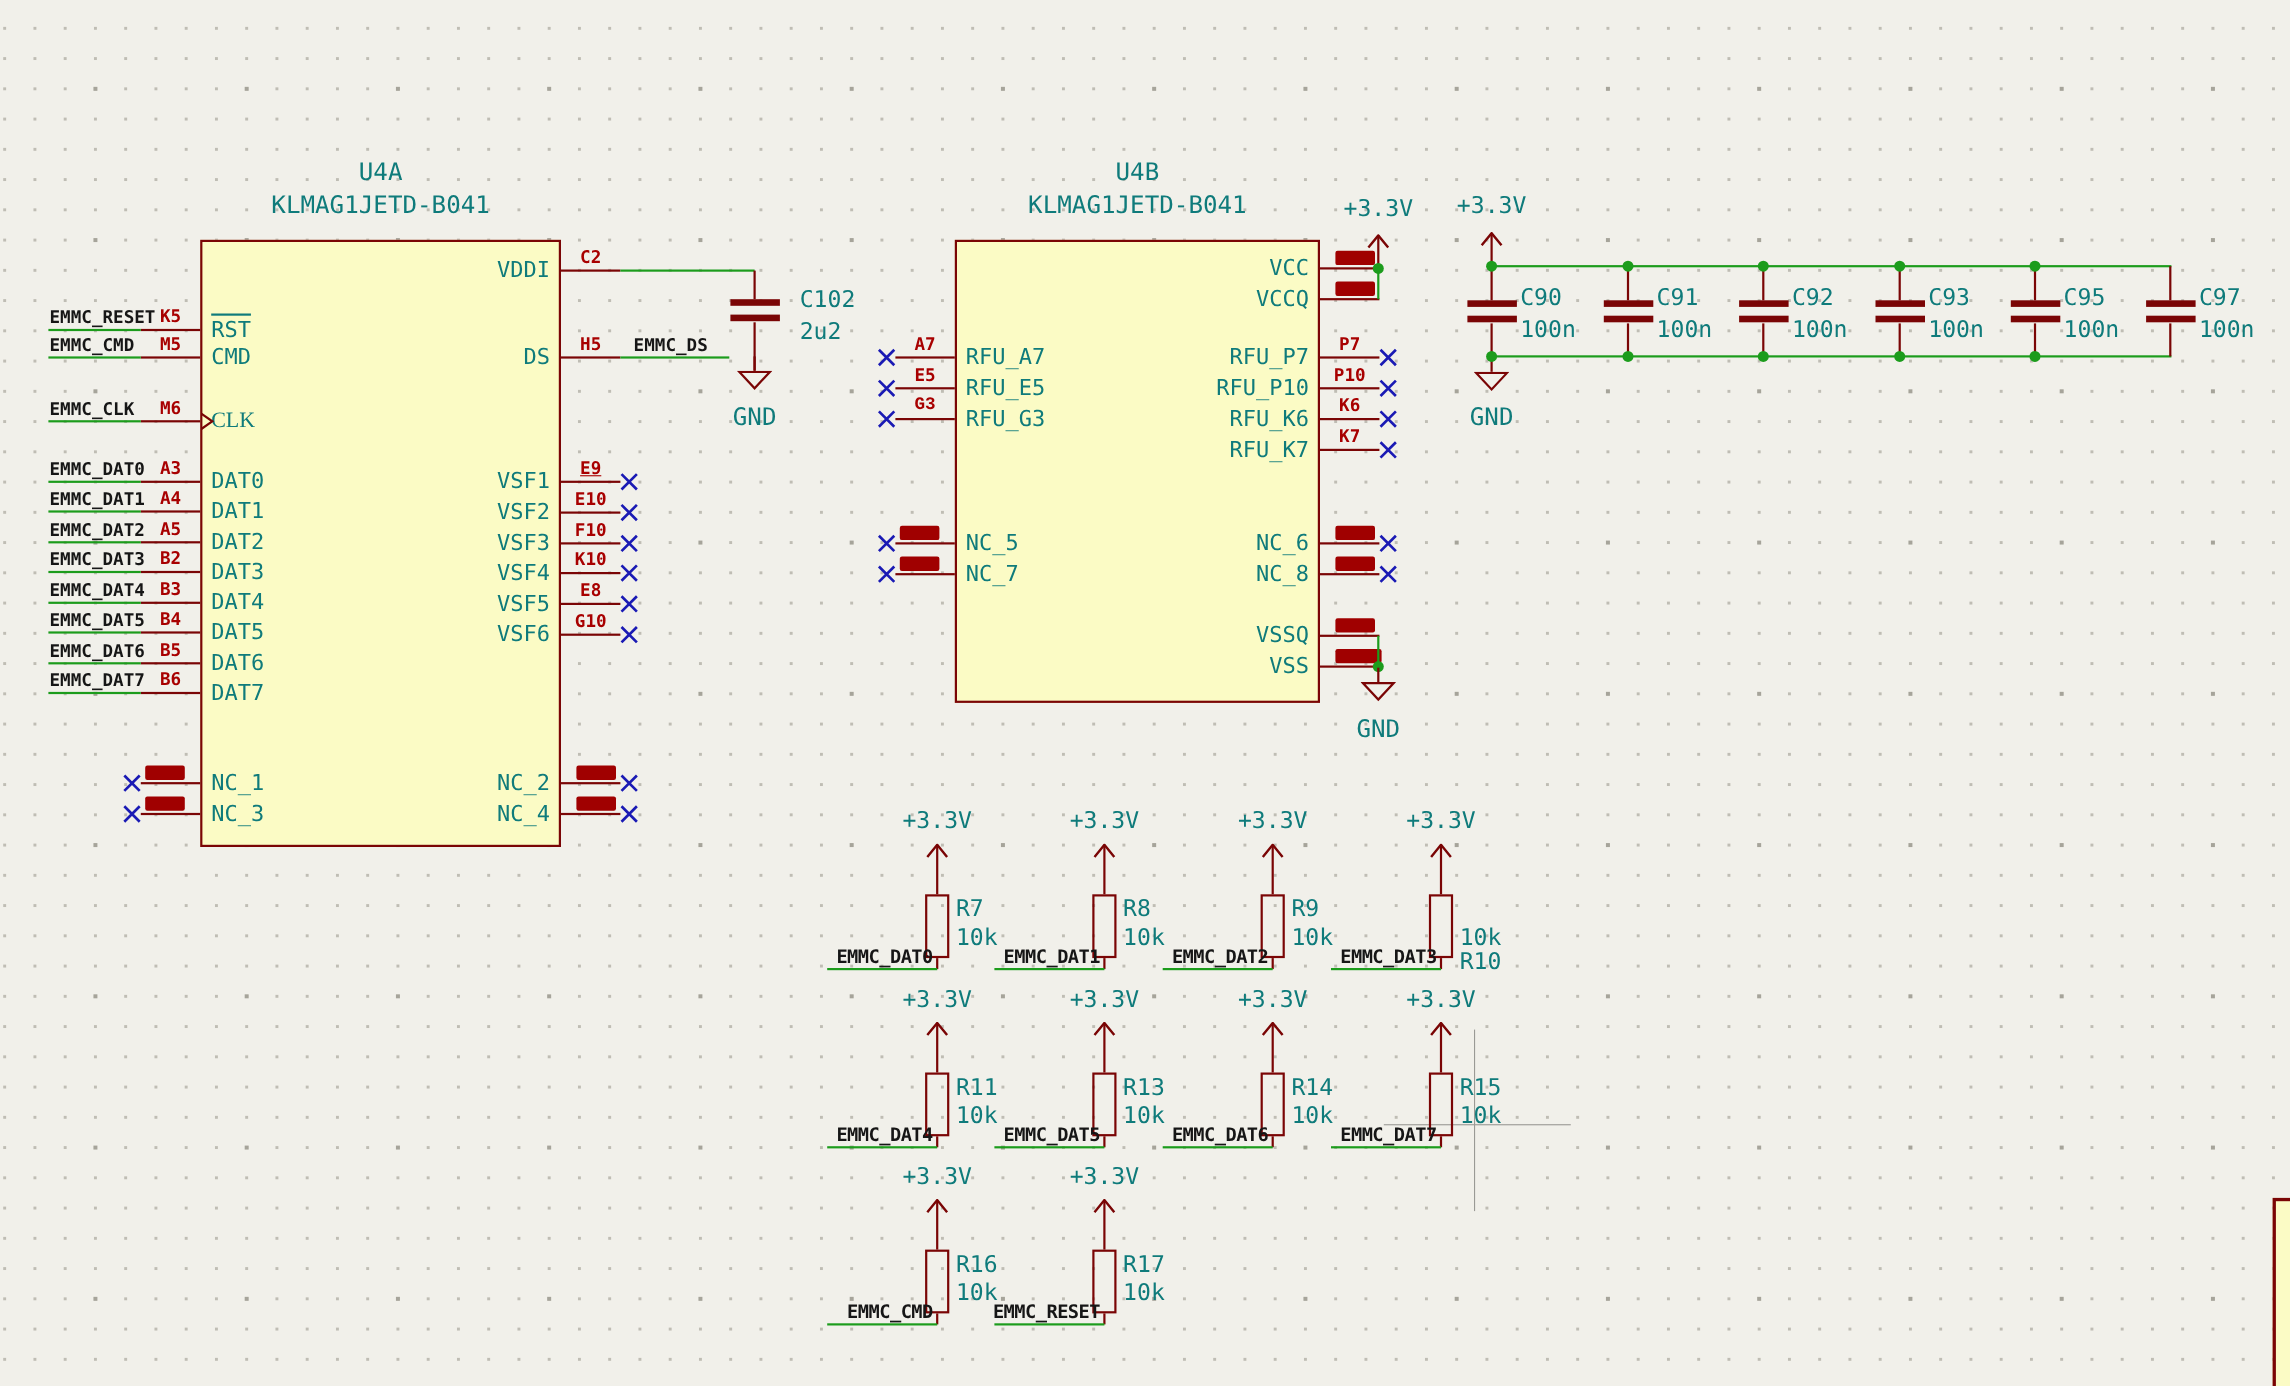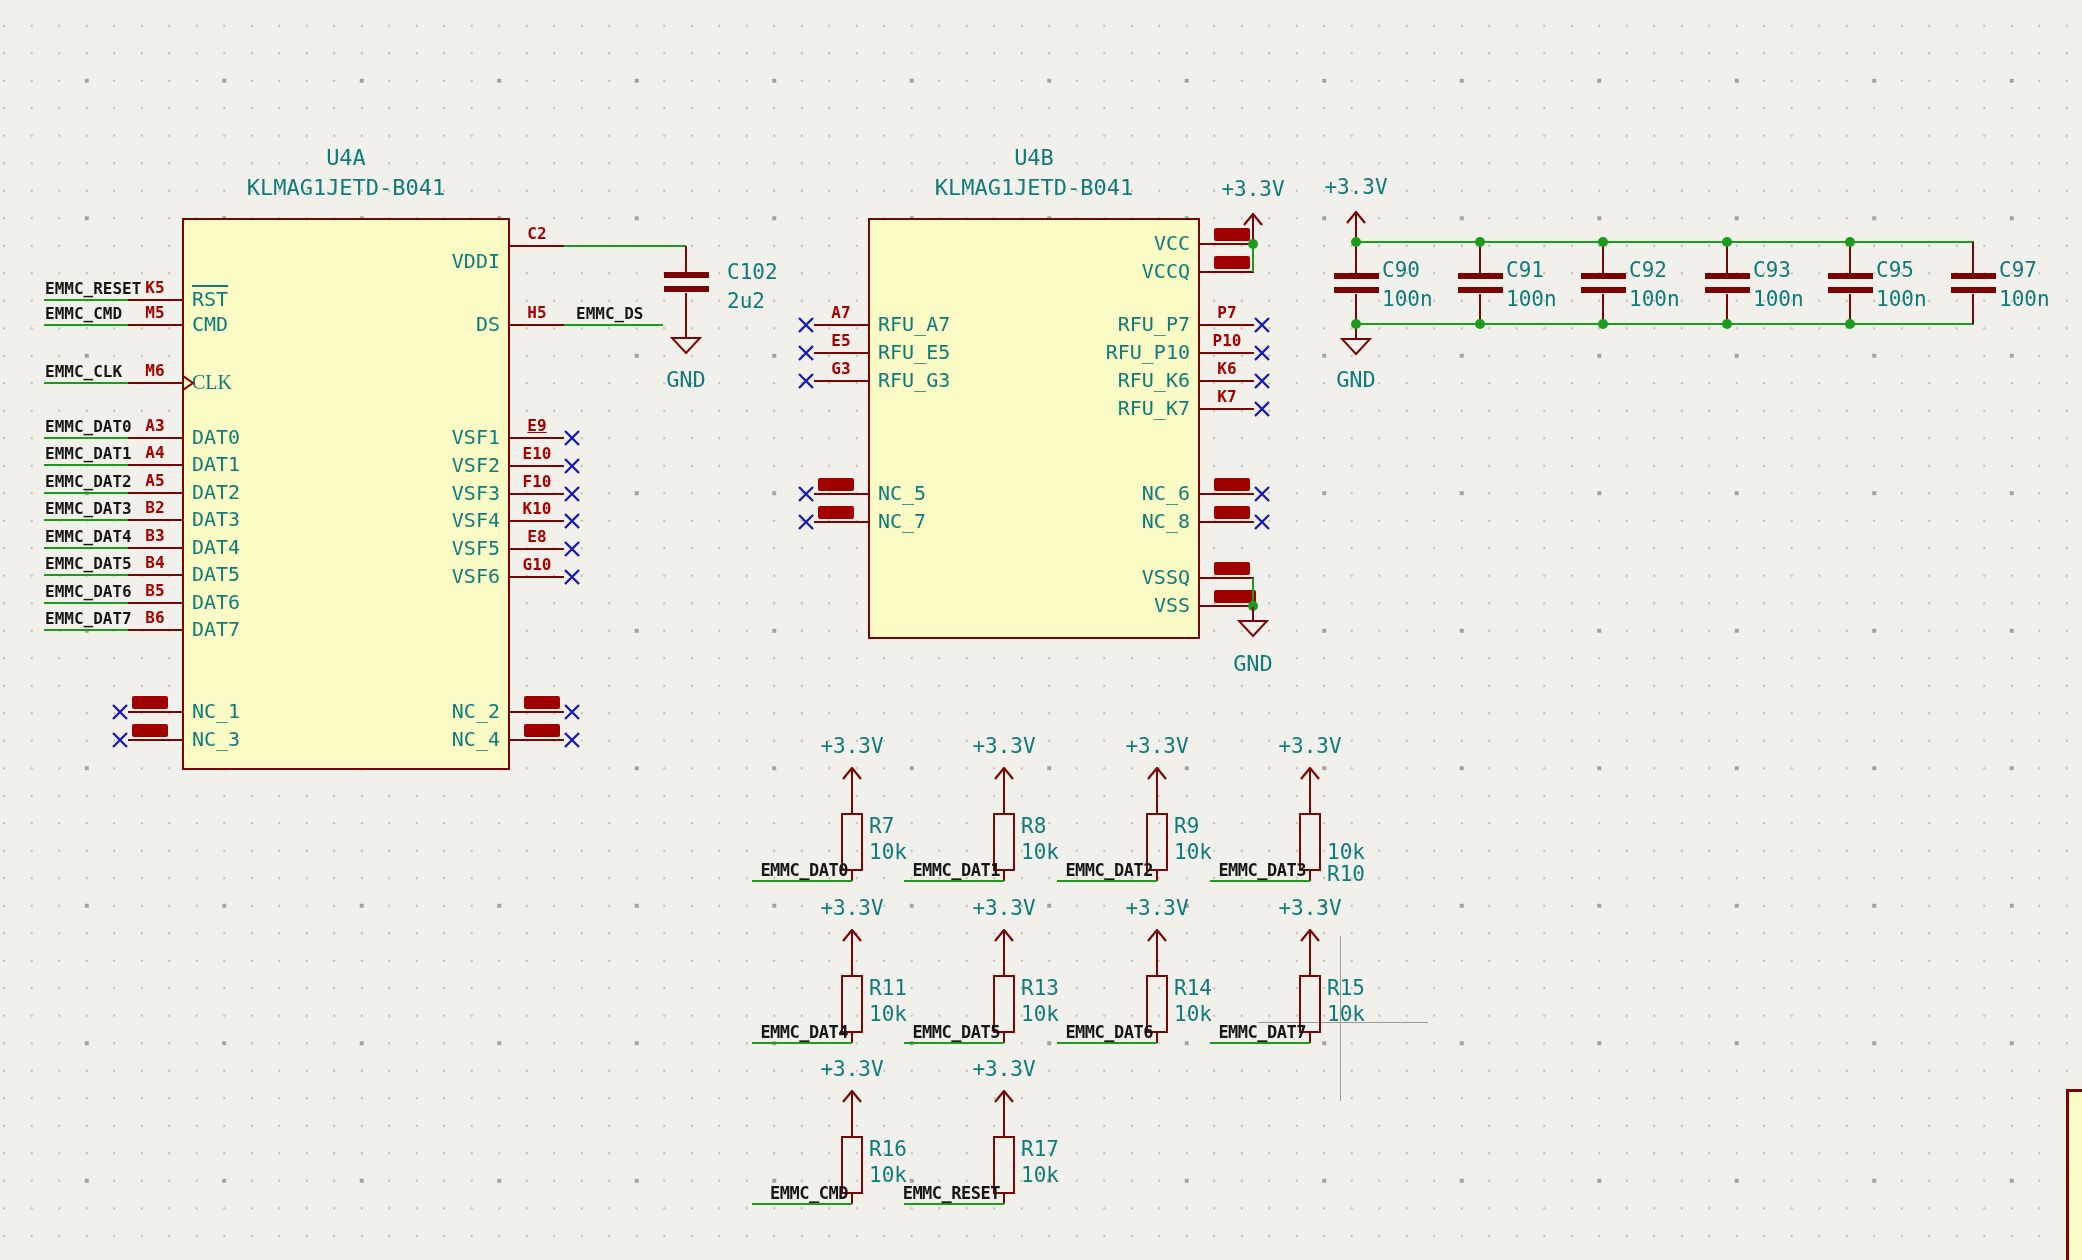--- a/index.html
+++ b/index.html
@@ -107,21 +107,21 @@
       </svg></div>
     <div class="t pinname" style="position: absolute; left: 192px; top: 700px;">NC_1</div>
     <div style="position: absolute; left: 128px; top: 739px; width: 54px; height: 2px; background: rgb(122, 5, 5);"></div>
     <div class="blob" style="position: absolute; left: 132px; top: 724px; width: 36px; height: 13px;"></div>
     <div class="sym" style="position: absolute; left: 111px; top: 731px; width: 18px; height: 18px;"><svg width="18" height="18" viewBox="0 0 18 18">
         <path d="M2 2 L16 16 M16 2 L2 16" stroke="#1A1AB4" stroke-width="2.4" fill="none"></path>
       </svg></div>
     <div class="t pinname" style="position: absolute; left: 192px; top: 728px;">NC_3</div>
     <div style="position: absolute; left: 510px; top: 245px; width: 54px; height: 2px; background: rgb(122, 5, 5);"></div>
     <div class="t num" style="position: absolute; left: 507px; top: 225px; width: 60px;">C2</div>
-    <div class="t pinname rt" style="position: absolute; left: 290px; top: 234px; width: 210px; margin-top: 16px;">VDDI</div>
+    <div class="t pinname rt" style="position: absolute; left: 290px; top: 234px; width: 210px;">VDDI</div>
     <div style="position: absolute; left: 510px; top: 324px; width: 54px; height: 2px; background: rgb(122, 5, 5);"></div>
     <div class="t num" style="position: absolute; left: 507px; top: 304px; width: 60px;">H5</div>
     <div style="position: absolute; left: 564px; top: 324px; width: 99px; height: 2px; background: rgb(28, 156, 28);"></div>
     <div class="t net" style="position: absolute; left: 576px; top: 305px;">EMMC_DS</div>
     <div class="t pinname rt" style="position: absolute; left: 290px; top: 313px; width: 210px;">DS</div>
     <div style="position: absolute; left: 510px; top: 437px; width: 54px; height: 2px; background: rgb(122, 5, 5);"></div>
     <div class="t num" style="position: absolute; left: 507px; top: 417px; width: 60px; text-decoration: underline;">E9</div>
     <div class="sym" style="position: absolute; left: 563px; top: 429px; width: 18px; height: 18px;"><svg width="18" height="18" viewBox="0 0 18 18">
         <path d="M2 2 L16 16 M16 2 L2 16" stroke="#1A1AB4" stroke-width="2.4" fill="none"></path>
       </svg></div>
@@ -177,21 +177,21 @@
         <path d="M2 2 L16 16 M16 2 L2 16" stroke="#1A1AB4" stroke-width="2.4" fill="none"></path>
       </svg></div>
     <div class="t pinname" style="position: absolute; left: 878px; top: 313px;">RFU_A7</div>
     <div style="position: absolute; left: 814px; top: 352px; width: 54px; height: 2px; background: rgb(122, 5, 5);"></div>
     <div class="t num" style="position: absolute; left: 811px; top: 332px; width: 60px;">E5</div>
     <div class="sym" style="position: absolute; left: 797px; top: 344px; width: 18px; height: 18px;"><svg width="18" height="18" viewBox="0 0 18 18">
         <path d="M2 2 L16 16 M16 2 L2 16" stroke="#1A1AB4" stroke-width="2.4" fill="none"></path>
       </svg></div>
     <div class="t pinname" style="position: absolute; left: 878px; top: 341px;">RFU_E5</div>
     <div style="position: absolute; left: 814px; top: 380px; width: 54px; height: 2px; background: rgb(122, 5, 5);"></div>
-    <div class="t num" style="position: absolute; left: 811px; top: 360px; width: 60px;">G3</div>
+    <div class="t num" style="position: absolute; left: 811px; top: 360px; width: 60px; font-family: Liberation Mono, monospace;">G3</div>
     <div class="sym" style="position: absolute; left: 797px; top: 372px; width: 18px; height: 18px;"><svg width="18" height="18" viewBox="0 0 18 18">
         <path d="M2 2 L16 16 M16 2 L2 16" stroke="#1A1AB4" stroke-width="2.4" fill="none"></path>
       </svg></div>
     <div class="t pinname" style="position: absolute; left: 878px; top: 369px;">RFU_G3</div>
     <div style="position: absolute; left: 814px; top: 493px; width: 54px; height: 2px; background: rgb(122, 5, 5);"></div>
     <div class="blob" style="position: absolute; left: 818px; top: 478px; width: 36px; height: 13px;"></div>
     <div class="sym" style="position: absolute; left: 797px; top: 485px; width: 18px; height: 18px;"><svg width="18" height="18" viewBox="0 0 18 18">
         <path d="M2 2 L16 16 M16 2 L2 16" stroke="#1A1AB4" stroke-width="2.4" fill="none"></path>
       </svg></div>
     <div class="t pinname" style="position: absolute; left: 878px; top: 482px;">NC_5</div>

